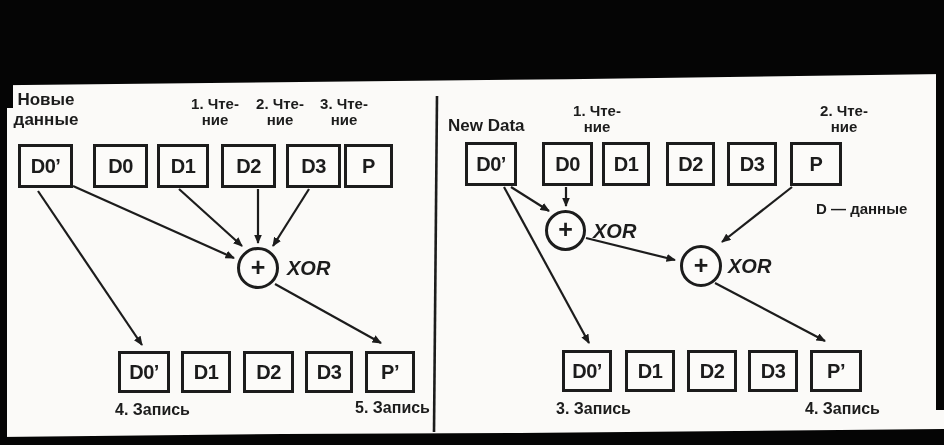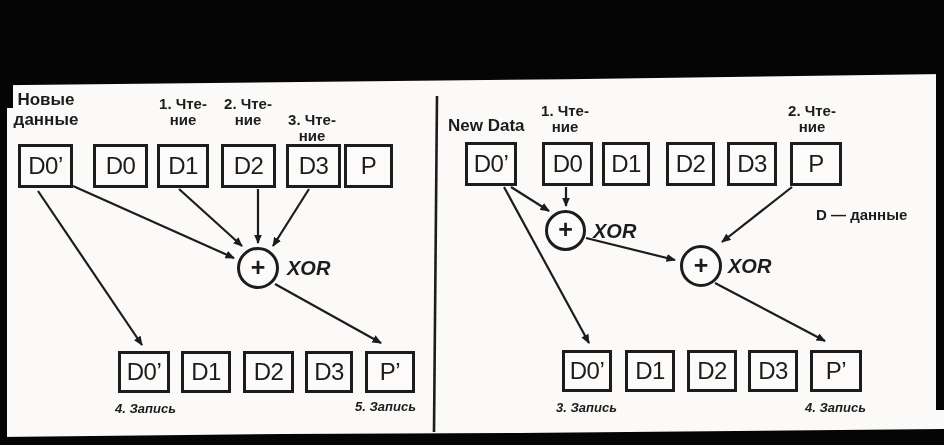--- a/index.html
+++ b/index.html
@@ -7,34 +7,34 @@
     position:relative;width:944px;height:445px;overflow:hidden;
     background:#fbfaf8;
     font-family:"Liberation Sans","DejaVu Sans",sans-serif;
     color:#1c1c1c;
   }
   .wires{position:absolute;left:0;top:0;z-index:1;}
   .box{
     position:absolute;height:44px;z-index:2;box-sizing:border-box;
     background:#fcfbf9;border:3px solid #1c1c1c;
     display:flex;align-items:center;justify-content:center;
-    font-size:24px;font-weight:normal;letter-spacing:-0.5px;
+    font-size:20px;font-weight:bold;letter-spacing:-0.5px;
   }
   .box.short{height:42px;}
   .xor-circle{
     position:absolute;z-index:2;box-sizing:border-box;
     background:#fcfbf9;border:3px solid #1c1c1c;border-radius:50%;
     display:flex;align-items:center;justify-content:center;
     font-size:25px;font-weight:bold;line-height:1;padding-bottom:2px;
   }
   .lbl{position:absolute;z-index:2;font-weight:bold;white-space:nowrap;}
   .lbl-new{font-size:17px;line-height:20px;text-align:center;}
-  .lbl-step{font-size:15px;line-height:16px;text-align:center;}
+  .lbl-step{font-size:15px;line-height:16px;text-align:center;margin-left:32px;}
   .lbl-xor{font-size:20px;font-style:italic;}
-  .lbl-write{font-size:13px;font-style:italic;}
+  .lbl-write{font-size:16px;}
   .lbl-legend{font-size:15px;line-height:18px;}
   .bar{position:absolute;background:#050505;z-index:3;}
   .bar-top{left:0;top:0;width:944px;height:88px;
     clip-path:polygon(0 0,100% 0,100% 84%,60% 90%,0 97%);}
   .bar-bottom{left:0;top:427px;width:944px;height:18px;
     clip-path:polygon(0 56%,30% 39%,55% 33%,100% 11%,100% 100%,0 100%);}
   .bar-left{left:0;top:84px;width:7px;height:361px;}
   .bar-left-blob{left:0;top:84px;width:13px;height:24px;}
   .bar-right{left:936px;top:74px;width:8px;height:336px;}
 </style>
@@ -75,21 +75,21 @@
   </div>
 
   <div class="lbl lbl-step" style="left:151px;top:96px;width:64px">
     <div>1. Чте-</div>
     <div>ние</div>
   </div>
   <div class="lbl lbl-step" style="left:216px;top:96px;width:64px">
     <div>2. Чте-</div>
     <div>ние</div>
   </div>
-  <div class="lbl lbl-step" style="left:280px;top:112px;width:64px">
+  <div class="lbl lbl-step" style="left:280px;top:96px;width:64px">
     <div>3. Чте-</div>
     <div>ние</div>
   </div>
 
   <div class="box" style="left:18px;top:144px;width:55px">D0’</div>
   <div class="box" style="left:93px;top:144px;width:55px">D0</div>
   <div class="box" style="left:157px;top:144px;width:52px">D1</div>
   <div class="box" style="left:221px;top:144px;width:55px">D2</div>
   <div class="box" style="left:286px;top:144px;width:55px">D3</div>
   <div class="box" style="left:344px;top:144px;width:49px">P</div>
@@ -123,21 +123,21 @@
   <div class="box" style="left:666px;top:142px;width:49px">D2</div>
   <div class="box" style="left:727px;top:142px;width:50px">D3</div>
   <div class="box" style="left:790px;top:142px;width:52px">P</div>
 
   <div class="xor-circle" style="left:545px;top:210px;width:41px;height:41px">+</div>
   <div class="lbl lbl-xor" style="left:593px;top:220px">XOR</div>
 
   <div class="xor-circle" style="left:680px;top:245px;width:42px;height:42px">+</div>
   <div class="lbl lbl-xor" style="left:728px;top:255px">XOR</div>
 
-  <div class="lbl lbl-legend" style="left:816px;top:206px">
+  <div class="lbl lbl-legend" style="left:816px;top:200px">
     <div>D — данные</div>
   </div>
 
   <div class="box short" style="left:562px;top:350px;width:50px">D0’</div>
   <div class="box short" style="left:625px;top:350px;width:50px">D1</div>
   <div class="box short" style="left:687px;top:350px;width:50px">D2</div>
   <div class="box short" style="left:748px;top:350px;width:50px">D3</div>
   <div class="box short" style="left:810px;top:350px;width:52px">P’</div>
 
   <div class="lbl lbl-write" style="left:556px;top:400px">3. Запись</div>

